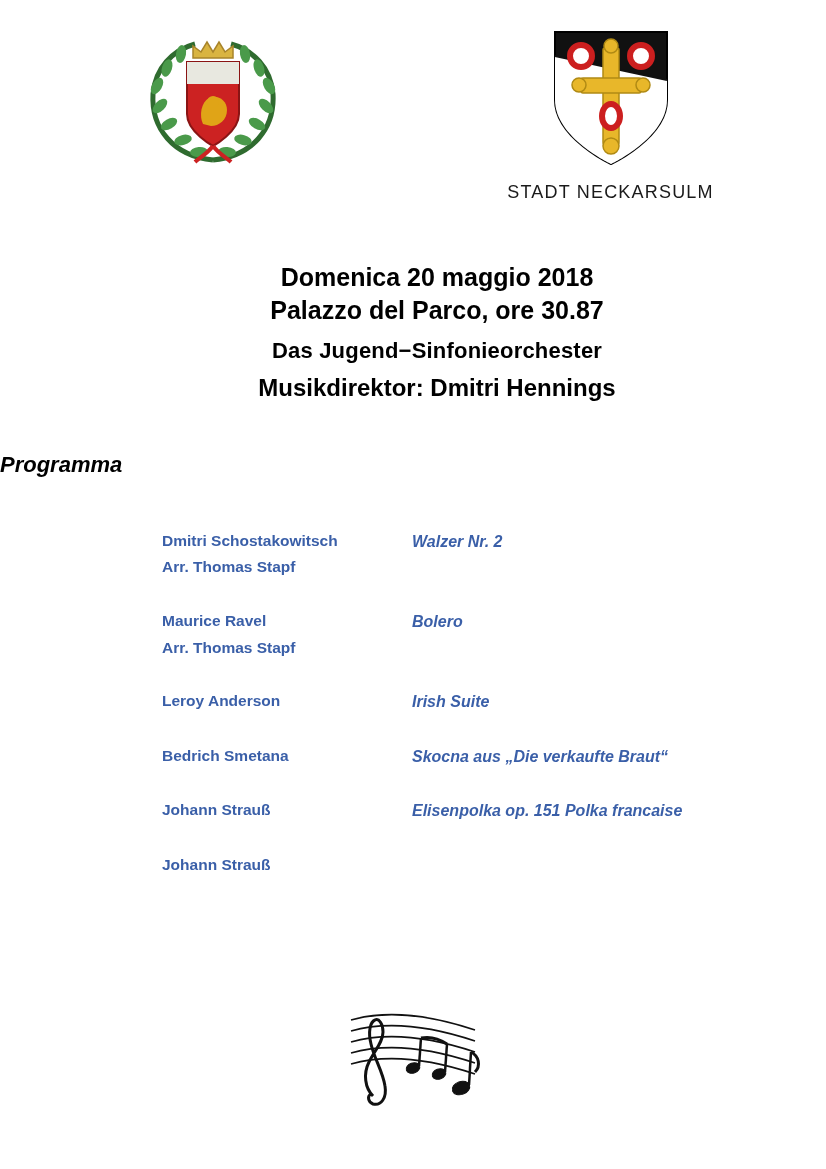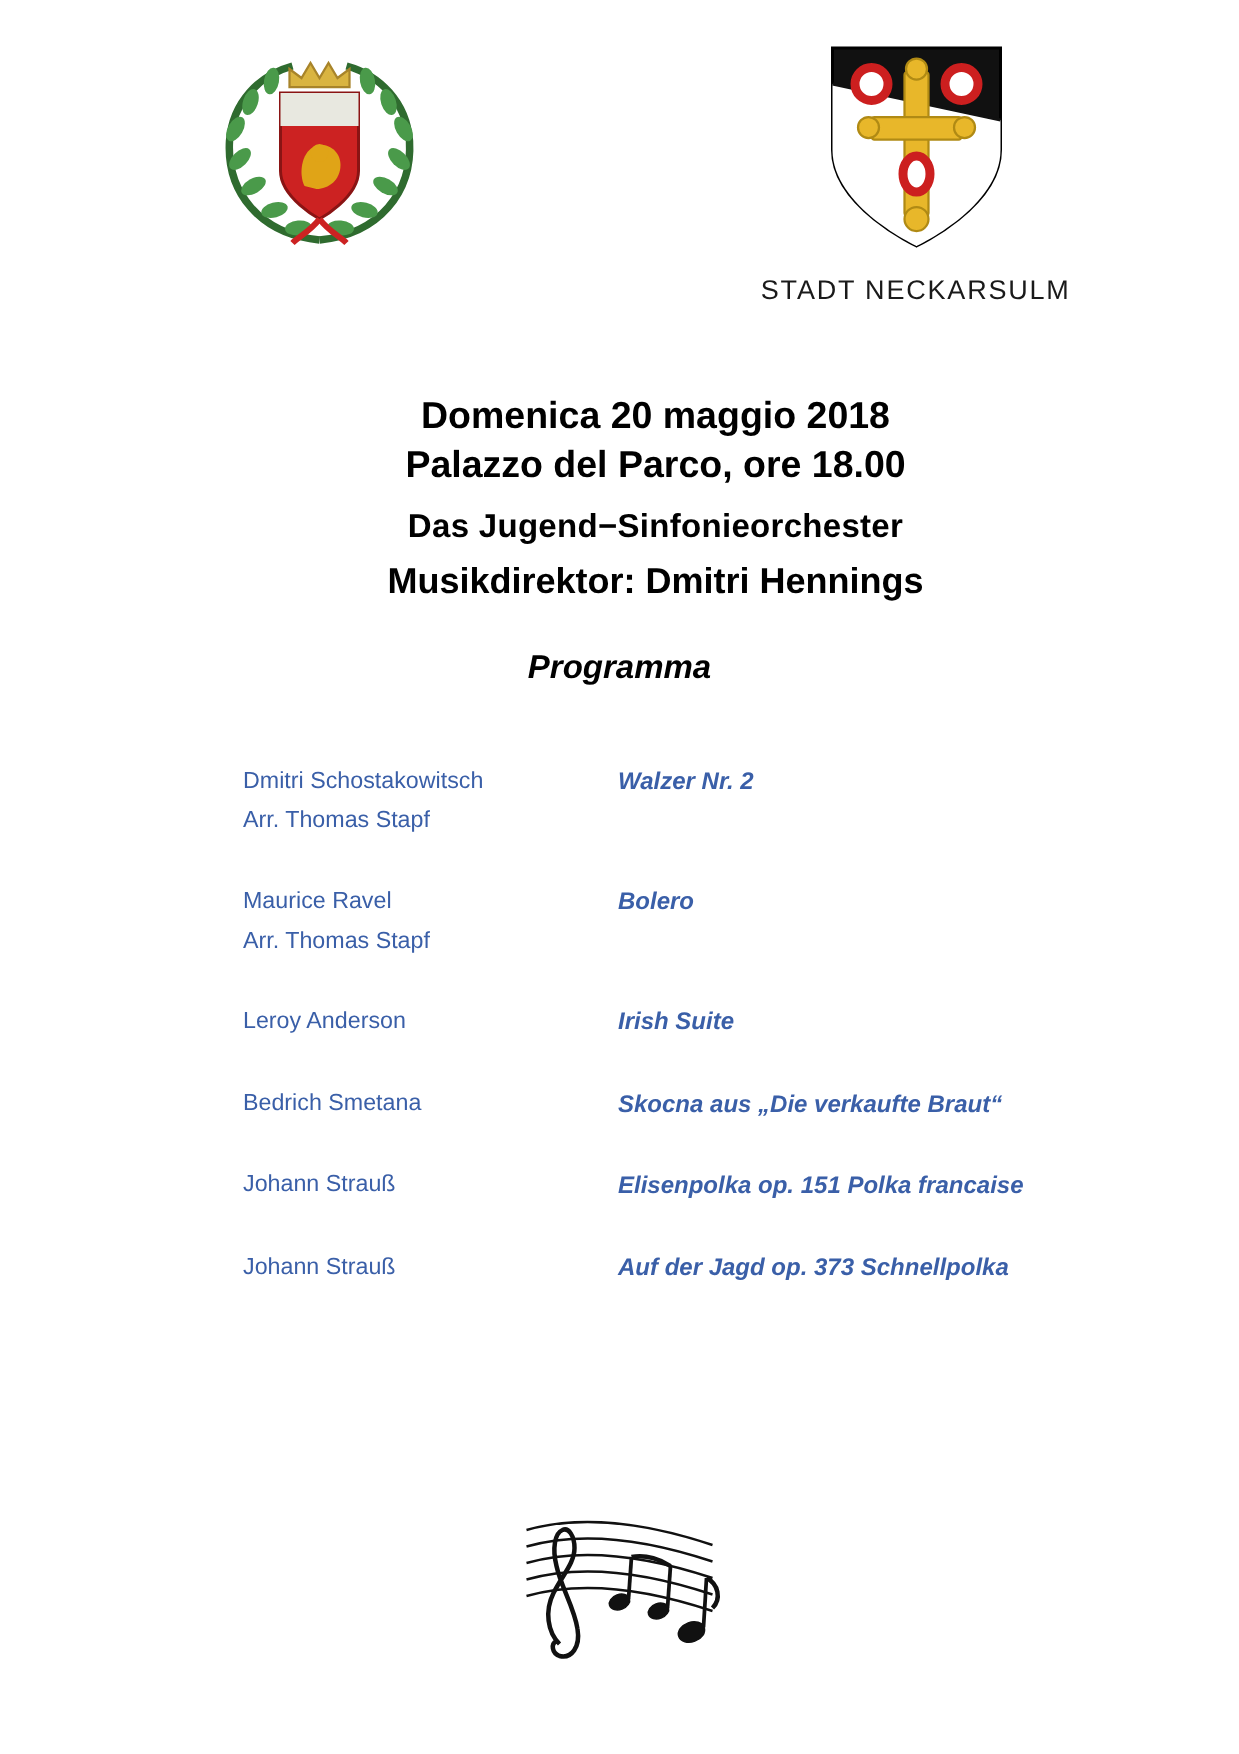--- a/index.html
+++ b/index.html
@@ -56,44 +56,43 @@
     color: #000000;
     line-height: 1.32;
   }
   .h-date   { font-size: 25px; }
   .h-venue  { font-size: 25px; }
   .h-title1 { font-size: 22px; margin-top: 9px; letter-spacing: 0.2px; text-align: center; }
   .h-title2 { font-size: 30px; letter-spacing: 0.2px; }
   .h-conduct{ font-size: 24px; margin-top: 7px; }
 
   .programma {
-    text-align: center;
     font-style: italic;
     font-weight: bold;
     font-size: 22px;
     color: #000000;
-    margin-top: 28px;
+    margin-top: 48px;
   }
 
   
   .program {
     margin: 50px 0 0 0;
     padding: 0 0 0 162px;
   }
   .prog-row {
     display: flex;
     align-items: flex-start;
     margin-bottom: 27px;
   }
   .prog-composer {
     width: 250px;
     flex: 0 0 250px;
     color: #3a5fa8;
     font-size: 15.5px;
-    font-weight: normal;
+    font-weight: bold;
     line-height: 1.72;
   }
   .prog-composer .arr {
     display: block;
   }
   .prog-piece {
     color: #3a5fa8;
     font-size: 16px;
     font-weight: bold;
     font-style: italic;
@@ -175,21 +174,21 @@
 
         <ellipse cx="70" cy="94" rx="9" ry="12" fill="#ffffff" stroke="#cc1f1f" stroke-width="6"></ellipse>
       </svg>
       <div class="crest-caption sans">STADT  NECKARSULM</div>
     </div>
 
   </div>
 
   <div class="headings">
     <div class="h-line h-date">Domenica 20 maggio 2018</div>
-    <div class="h-line h-venue">Palazzo del Parco, ore 18.00</div>
+    <div class="h-line h-venue">Palazzo del Parco, ore 30.87</div>
     <div class="h-line h-title1">Das Jugend−Sinfonieorchester</div>
     <div class="h-line h-conduct">Musikdirektor: Dmitri Hennings</div>
   </div>
 
   <div class="programma">Programma</div>
 
   <div class="program">
 
     <div class="prog-row">
       <div class="prog-composer">
@@ -225,21 +224,20 @@
       <div class="prog-composer">
         <span>Johann Strauß</span>
       </div>
       <div class="prog-piece">Elisenpolka op. 151 Polka francaise</div>
     </div>
 
     <div class="prog-row">
       <div class="prog-composer">
         <span>Johann Strauß</span>
       </div>
-      <div class="prog-piece">Auf der Jagd op. 373 Schnellpolka</div>
     </div>
 
   </div>
 
   <div class="notes">
     <svg width="140" height="110" viewBox="0 0 140 110">
       <g stroke="#111111" fill="none" stroke-width="1.6">
 
         <path d="M8 20 C50 8 96 18 132 30"></path>
         <path d="M8 31 C50 19 96 29 132 41"></path>

